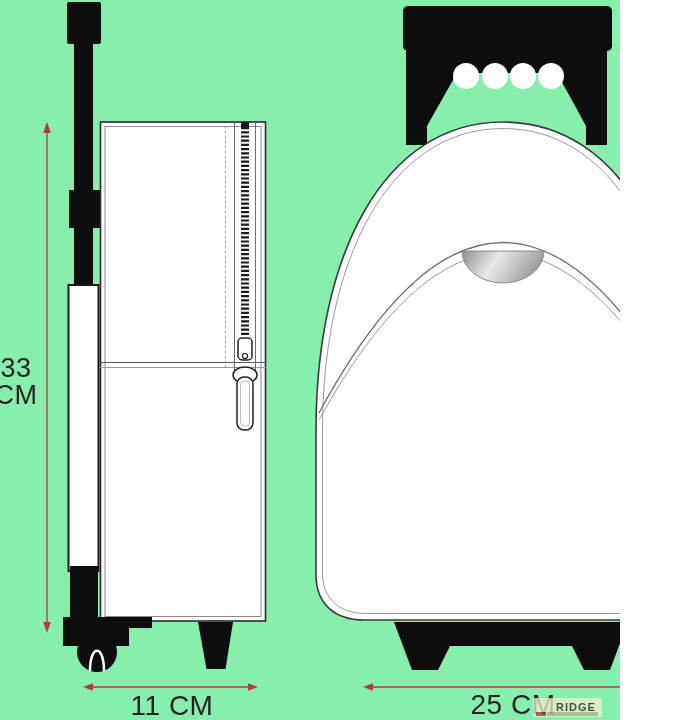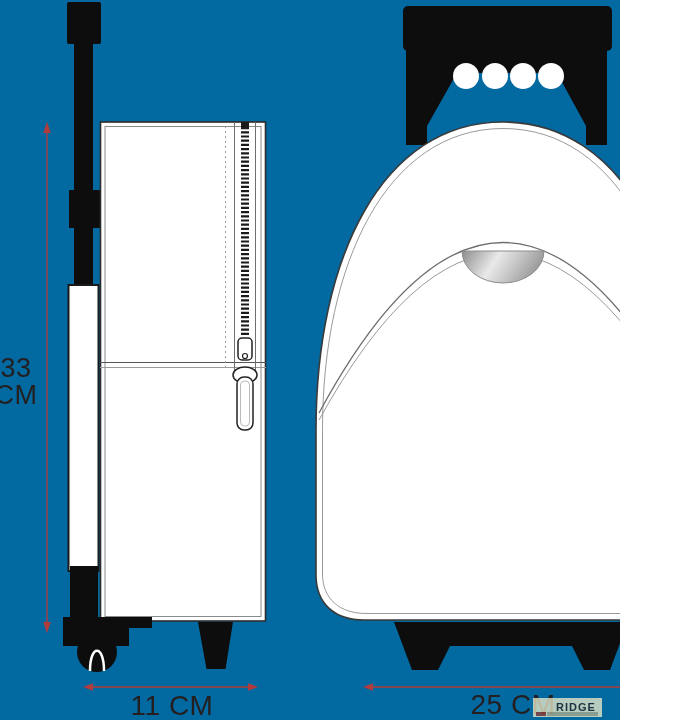--- a/index.html
+++ b/index.html
@@ -1,20 +1,20 @@
 <!DOCTYPE html>
 <html><head>
 <meta charset="utf-8">
 <style>
   html, body { margin: 0; padding: 0; background: #ffffff; }
   .canvas {
     position: relative;
     width: 620px;
     height: 720px;
-    background: #0369a1;
+    background: #86efac;
     overflow: hidden;
     font-family: "Liberation Sans", sans-serif;
   }
   svg { position: absolute; left: 0; top: 0; }
   text {
     font-family: "Liberation Sans", sans-serif;
     fill: #231f20;
     stroke: none;
   }
   .dim-label { font-size: 28px; letter-spacing: 0.5px; }

